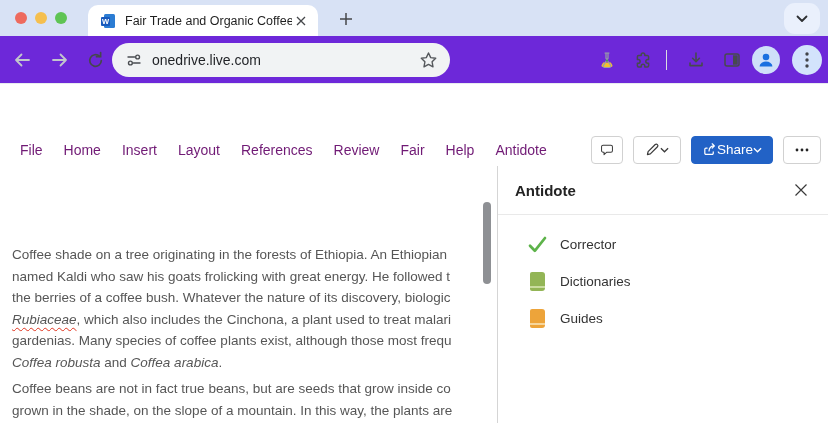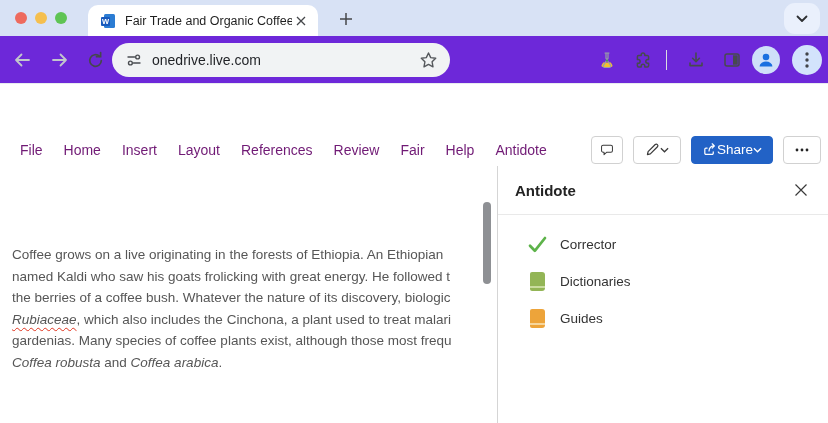--- a/index.html
+++ b/index.html
@@ -281,29 +281,31 @@
             <circle cx="7" cy="2" r="1.4" fill="#242424"></circle>
             <circle cx="12" cy="2" r="1.4" fill="#242424"></circle>
           </svg>
       </div>
     </div>
   </div>
 
   <div class="doc-area">
 
     <div class="para p1">
-      <div class="ln">Coffee grows on a live originating in the forests of Ethiopia. An Ethiopian</div>
+      <div class="ln">Coffee shade on a tree originating in the forests of Ethiopia. An Ethiopian</div>
       <div class="ln">named Kaldi who saw his goats frolicking with great energy. He followed t</div>
       <div class="ln">the berries of a coffee bush. Whatever the nature of its discovery, biologic</div>
       <div class="ln"><span class="it sp">Rubiaceae</span><span>, which also includes the Cinchona, a plant used to treat malari</span></div>
       <div class="ln">gardenias. Many species of coffee plants exist, although those most frequ</div>
       <div class="ln"><span class="it">Coffea robusta</span><span> and </span><span class="it">Coffea arabica</span><span>.</span></div>
     </div>
 
     <div class="para p2">
+      <div class="ln">Coffee beans are not in fact true beans, but are seeds that grow inside co</div>
+      <div class="ln">grown in the shade, on the slope of a mountain. In this way, the plants are</div>
     </div>
   </div>
 
   <div class="scrollthumb"></div>
   <div class="vdivider"></div>
 
   <div class="panel">
     <div class="panel-header">
       <span class="panel-title">Antidote</span>
       <span class="panel-close">

